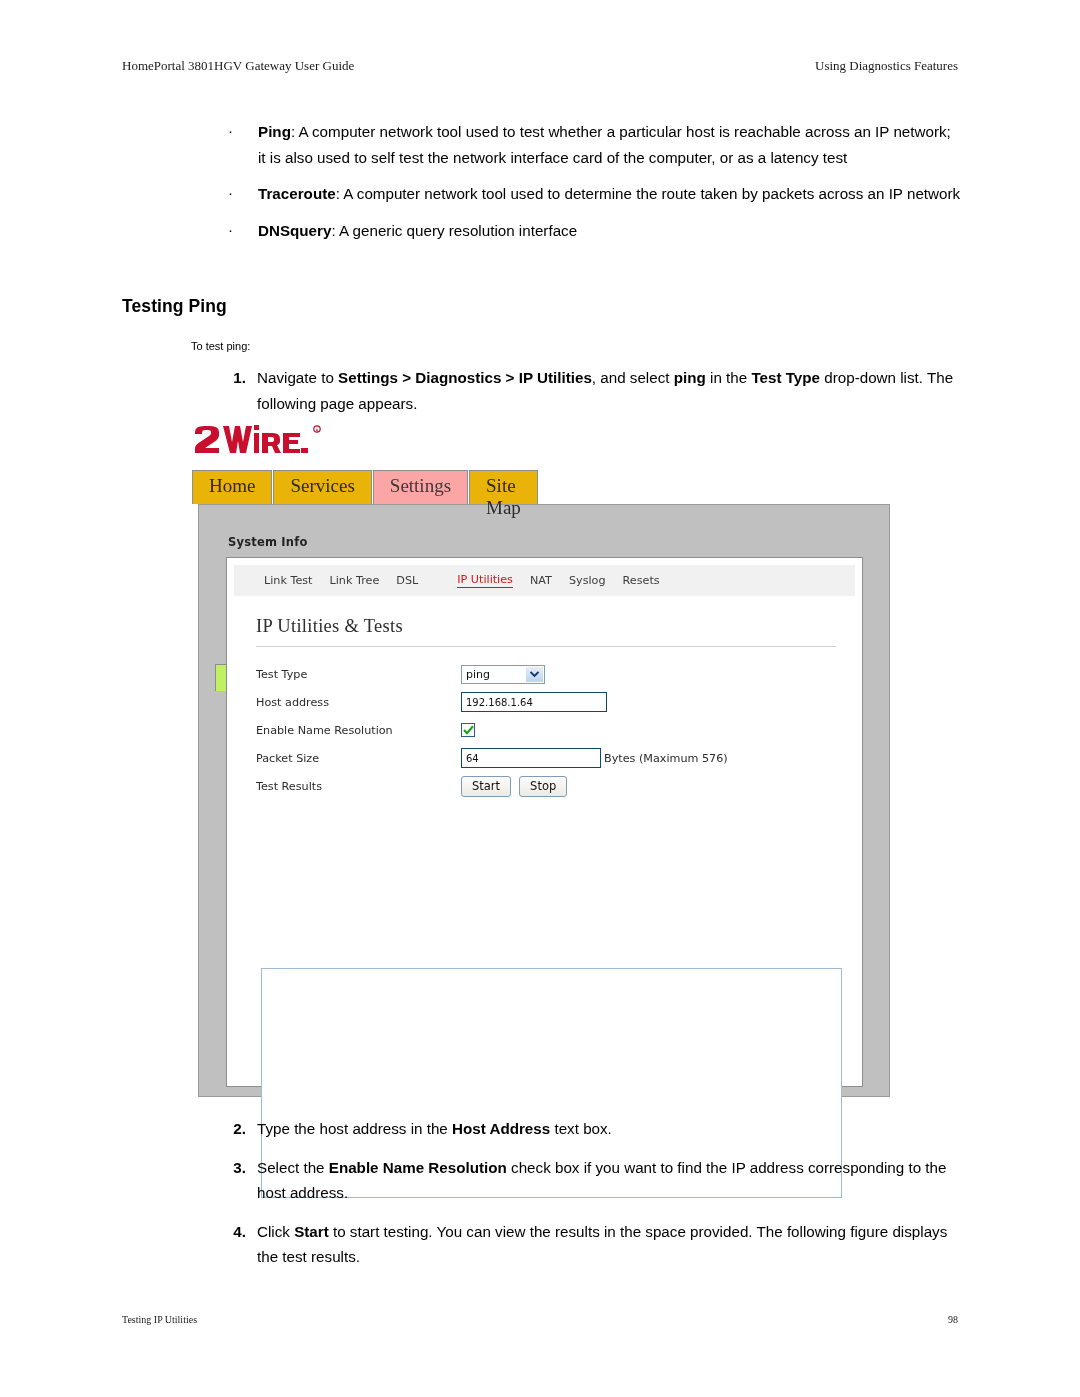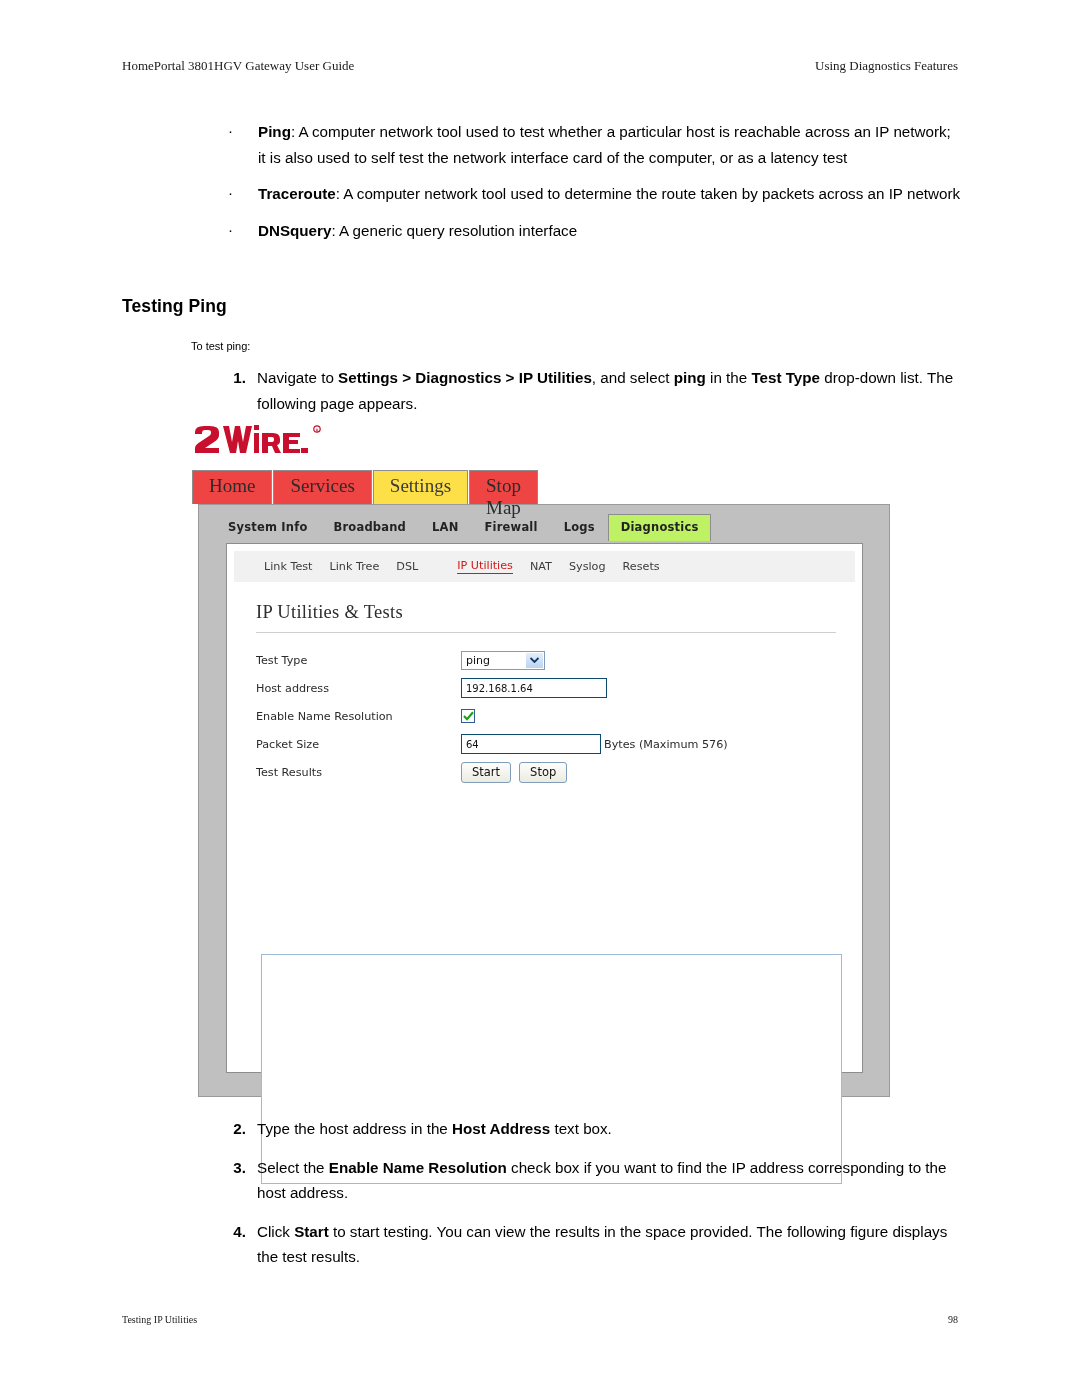--- a/index.html
+++ b/index.html
@@ -142,42 +142,43 @@
     left: 0px;
     height: 34px;
     display: flex;
     align-items: flex-end;
     z-index: 5;
   }
   .tab {
     font-family: "Liberation Serif", serif;
     font-size: 19px;
     color: #2b2b2b;
-    background: #ef4444;
+    background: #eab308;
     border: 1px solid #8d8d8d;
     border-bottom: none;
     padding: 4px 16px 5px 16px;
     margin-right: 1px;
     line-height: 22px;
     box-sizing: border-box;
     height: 34px;
   }
   .tab.active {
-    background: #fde047;
+    background: #fca5a5;
     color: #3a3a3a;
   }
 
   
   .subtabs {
     position: absolute;
-    top: 7px;
+    top: 24px;
     left: 16px;
     display: flex;
-    align-items: center;
+    align-items: flex-start;
     height: 30px;
+    flex-direction: column;
   }
   .subtab {
     font-family: "DejaVu Sans", sans-serif;
     font-size: 11.5px;
     font-weight: bold;
     color: #232323;
     padding: 6px 13px 7px 13px;
     line-height: 14px;
     box-sizing: border-box;
     letter-spacing: .2px;
@@ -185,21 +186,21 @@
   .subtab.active {
     background: #bef264;
     border: 1px solid #8d8d8d;
     border-bottom: none;
     padding: 5px 12px 7px 12px;
   }
 
   
   .content-card {
     position: absolute;
-    top: 38px;
+    top: 52px;
     left: 27px;
     width: 637px;
     height: 530px;
     background: #ffffff;
     border: 1px solid #8d8d8d;
     box-sizing: border-box;
   }
 
   .utilnav {
     position: absolute;
@@ -415,21 +416,21 @@
     <div class="tab">
       <span>Home</span>
     </div>
     <div class="tab">
       <span>Services</span>
     </div>
     <div class="tab active">
       <span>Settings</span>
     </div>
     <div class="tab">
-      <span>Stop Map</span>
+      <span>Site Map</span>
     </div>
   </div>
 
   <div class="browser-panel">
 
     <div class="subtabs">
       <div class="subtab">
         <span>System Info</span>
       </div>
       <div class="subtab">

